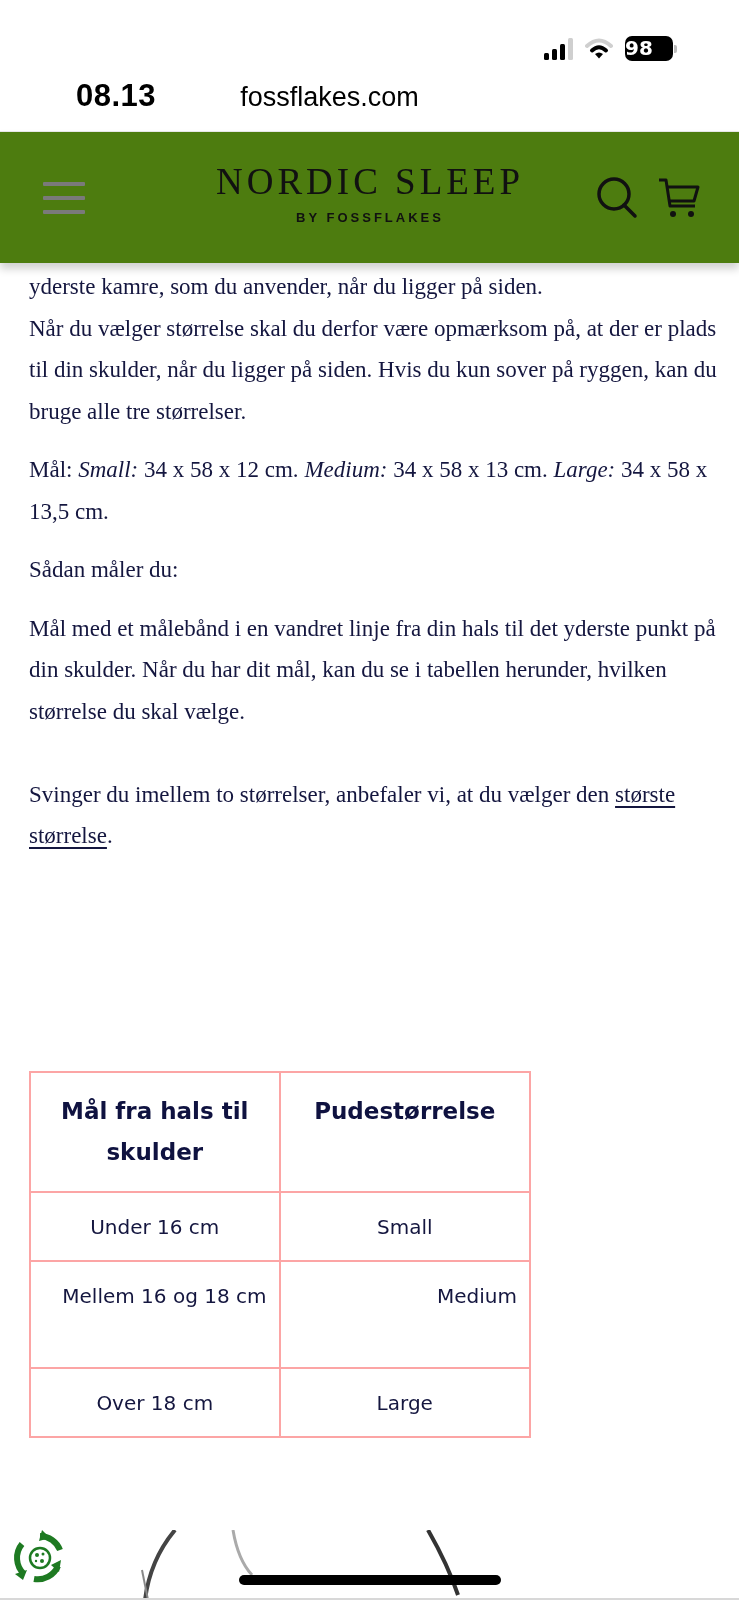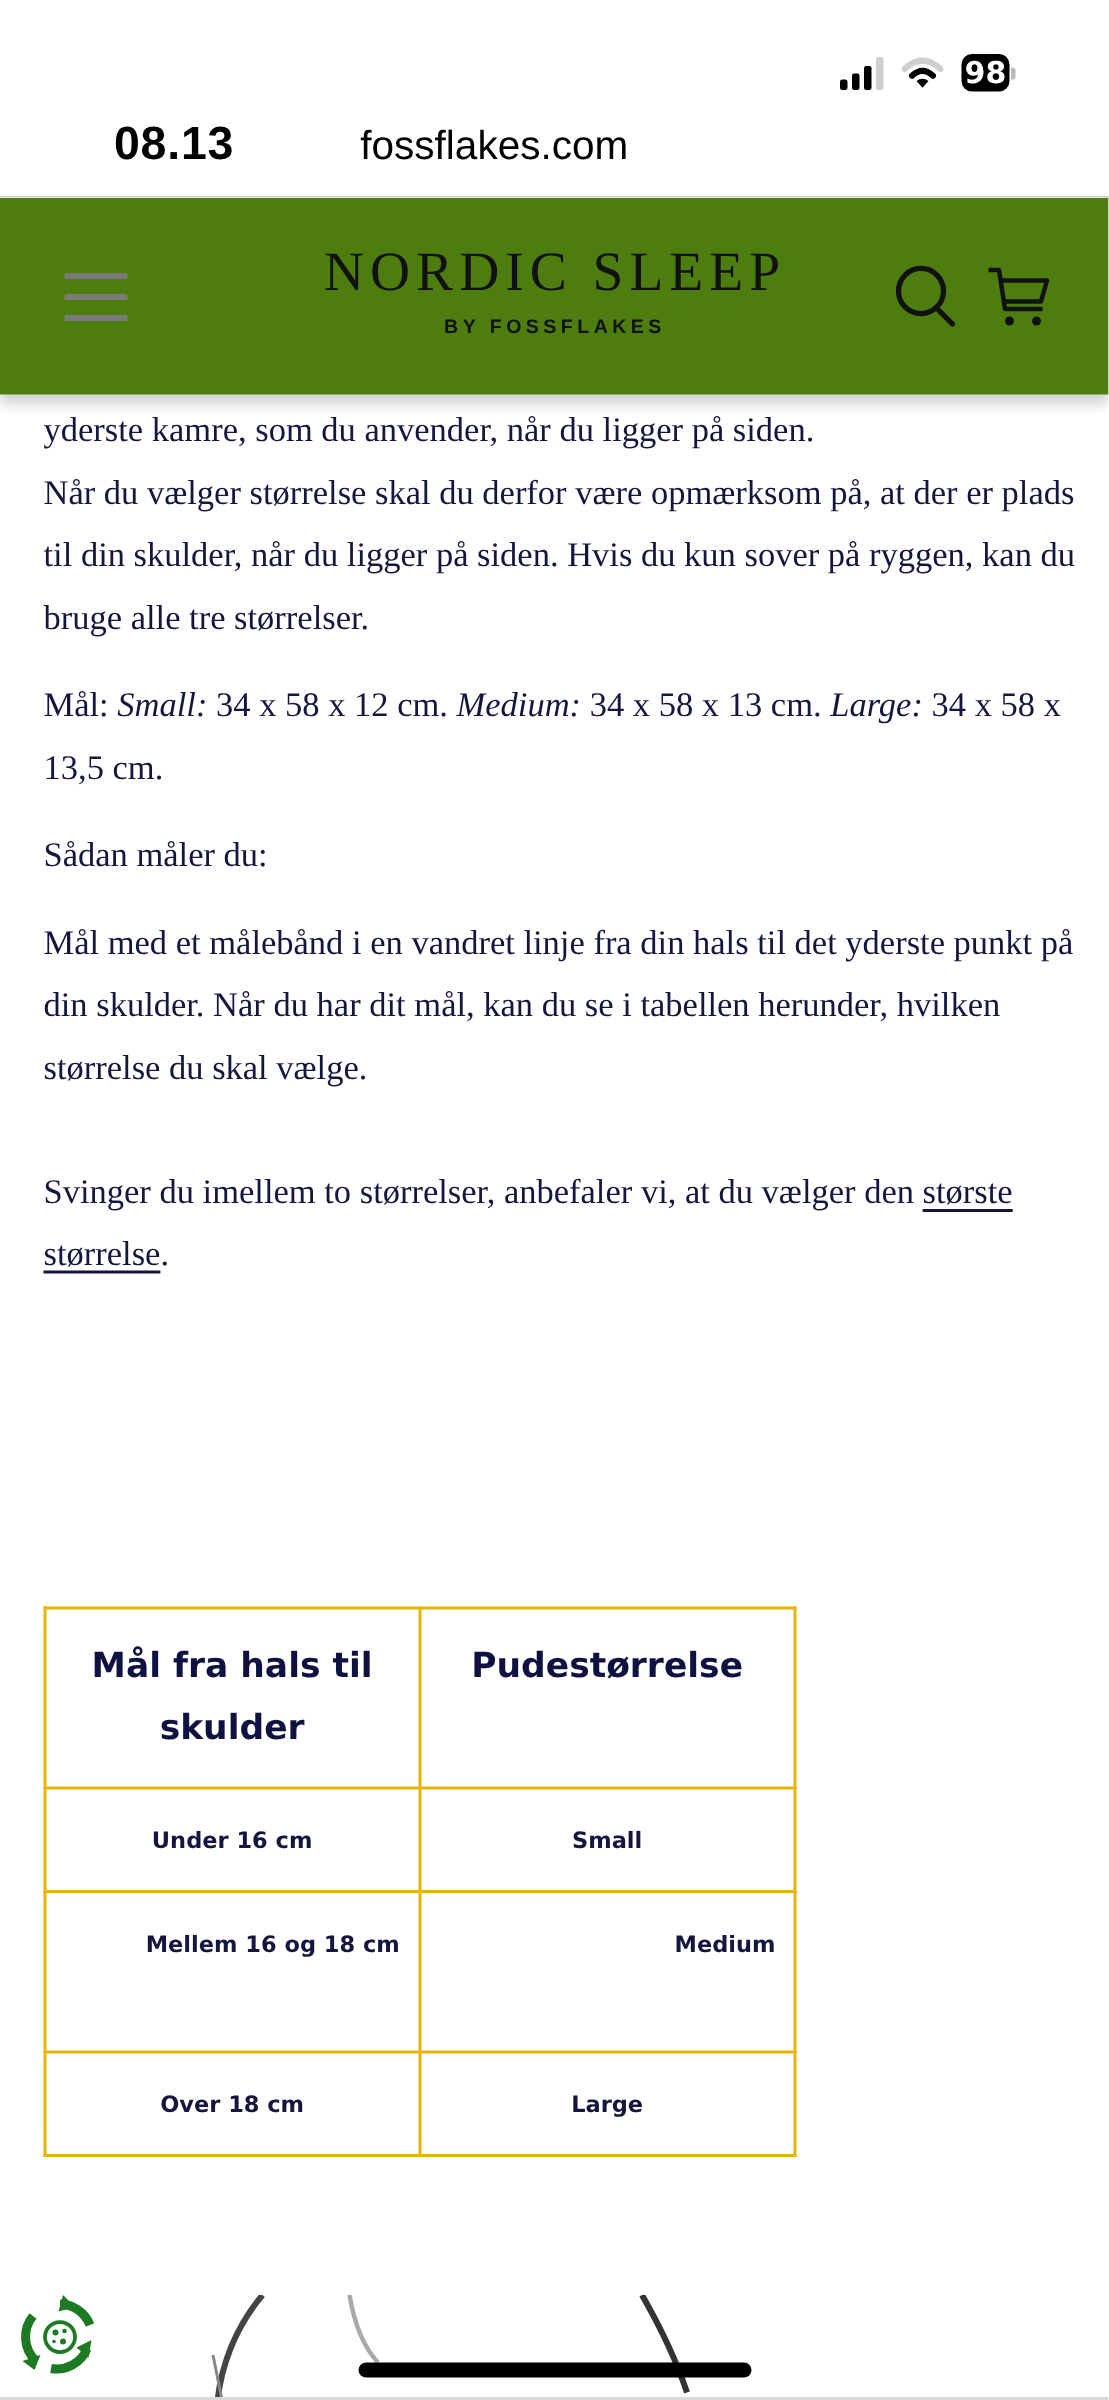--- a/index.html
+++ b/index.html
@@ -7,21 +7,21 @@
   body { position: relative; font-family: "Liberation Sans", sans-serif; color: #14163f; }
 
   
   .status-bar { position: absolute; left: 0; top: 0; width: 739px; height: 90px; background: #fff; }
   .status-time { position: absolute; left: 76px; top: 30px; font-family: "Liberation Sans", sans-serif; font-weight: 700; font-size: 31px; color: #000; letter-spacing: 0.5px; margin-top: 48px; }
   .status-icons { position: absolute; right: 62px; top: 36px; display: flex; align-items: center; gap: 12px; }
   .signal { display: flex; align-items: flex-end; gap: 3px; height: 22px; }
   .signal span { width: 5px; background: #000; border-radius: 1.5px; }
   .signal span.dim { background: #cfcfcf; }
   .battery { display: flex; align-items: center; }
-  .battery-body { background: #000; color: #fff; font-weight: 700; font-size: 20px; border-radius: 7px; width: 32px; height: 25px; line-height: 25px; text-align: center; font-family: "DejaVu Sans", sans-serif; }
+  .battery-body { background: #000; color: #fff; font-weight: 700; font-size: 20px; border-radius: 7px; width: 48px; height: 25px; line-height: 25px; text-align: left; font-family: "DejaVu Sans", sans-serif; }
   .battery-cap { width: 3px; height: 8px; background: #bbb; border-radius: 0 2px 2px 0; margin-left: 1px; }
   .url-bar { position: absolute; left: 0; top: 82px; width: 659px; text-align: center; font-size: 27px; color: #000; font-family: "Liberation Sans", sans-serif; }
 
   
   .site-header { position: absolute; left: 0; top: 131px; width: 739px; height: 132px; background: #4d7c0f; border-top: 1px solid #e6e6e6; box-shadow: 0 6px 8px rgba(0,0,0,0.18); z-index: 2; }
   .hamburger { position: absolute; left: 43px; top: 50px; width: 42px; height: 32px; display: flex; flex-direction: column; justify-content: space-between; cursor: pointer; }
   .hamburger span { display: block; height: 4px; background: #7a7a7a; border-radius: 1px; }
   .logo { position: absolute; left: 200px; top: 30px; width: 340px; text-align: center; }
   .logo-main { font-family: "Liberation Serif", serif; font-size: 37px; letter-spacing: 4px; color: #111; font-weight: 400; line-height: 40px; }
   .logo-sub { font-family: "Liberation Sans", sans-serif; font-size: 13px; font-weight: 700; letter-spacing: 3px; color: #111; margin-top: 8px; }
@@ -34,23 +34,23 @@
   .p-intro { }
   .p-dims { margin-top: 17px !important; }
   .heading { margin-top: 17px !important; font-weight: 500; }
   .p-measure { margin-top: 17px !important; }
   .p-swing { margin-top: 41.5px !important; }
   .content em { font-style: italic; }
   .link { color: #14163f; text-decoration: underline; text-underline-offset: 4px; text-decoration-thickness: 2px; cursor: pointer; }
 
   
   .size-table { position: absolute; left: 29px; top: 1071px; width: 502px; border-collapse: collapse; font-family: "DejaVu Sans", sans-serif; color: #14163f; }
-  .size-table th, .size-table td { border: 2px solid #eab308; text-align: center; vertical-align: top; width: 251px; }
+  .size-table th, .size-table td { border: 2px solid #fca5a5; text-align: center; vertical-align: top; width: 251px; }
   .size-table th { font-weight: 700; font-size: 23px; line-height: 41px; padding: 18px 12px 18px; height: 115px; color: #0f1240; }
-  .size-table td { font-size: 15px; font-weight: 700; line-height: 38px; padding: 15px 12px 14px; }
+  .size-table td { font-size: 20px; font-weight: 400; line-height: 38px; padding: 15px 12px 14px; }
   .size-table tr.r1 td { height: 69px; }
   .size-table tr.r2 td { height: 107px; text-align: right; }
   .size-table tr.r3 td { height: 69px; }
 
   
   .recycle-badge { position: absolute; left: 12px; top: 1530px; width: 56px; height: 56px; cursor: pointer; }
   .product-sketch { position: absolute; left: 130px; top: 1530px; width: 360px; height: 70px; }
   .home-indicator { position: absolute; left: 239px; top: 1575px; width: 262px; height: 10px; background: #000; border-radius: 5px; }
   .bottom-line { position: absolute; left: 0; top: 1598px; width: 739px; height: 2px; background: #d8d8d8; }
 </style>

